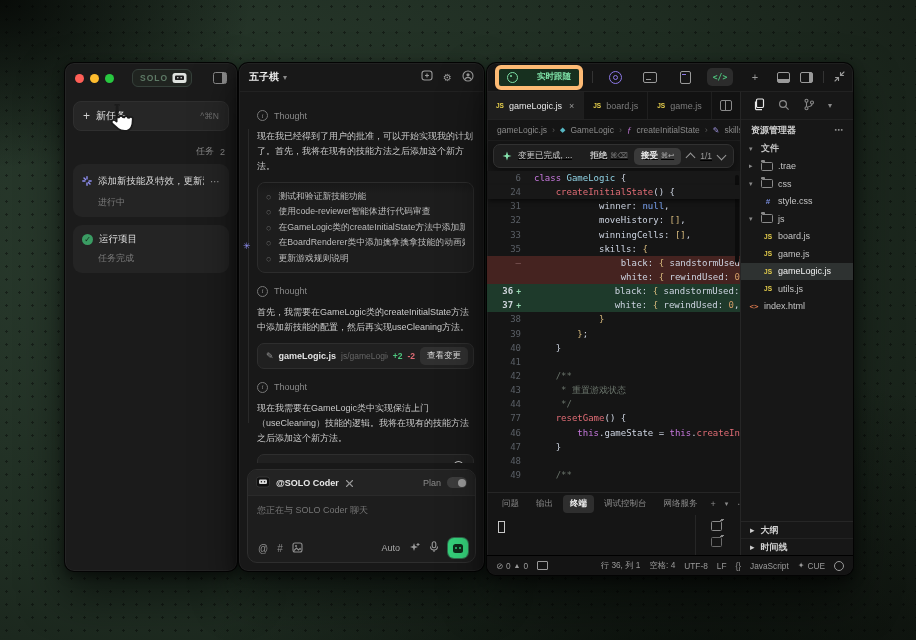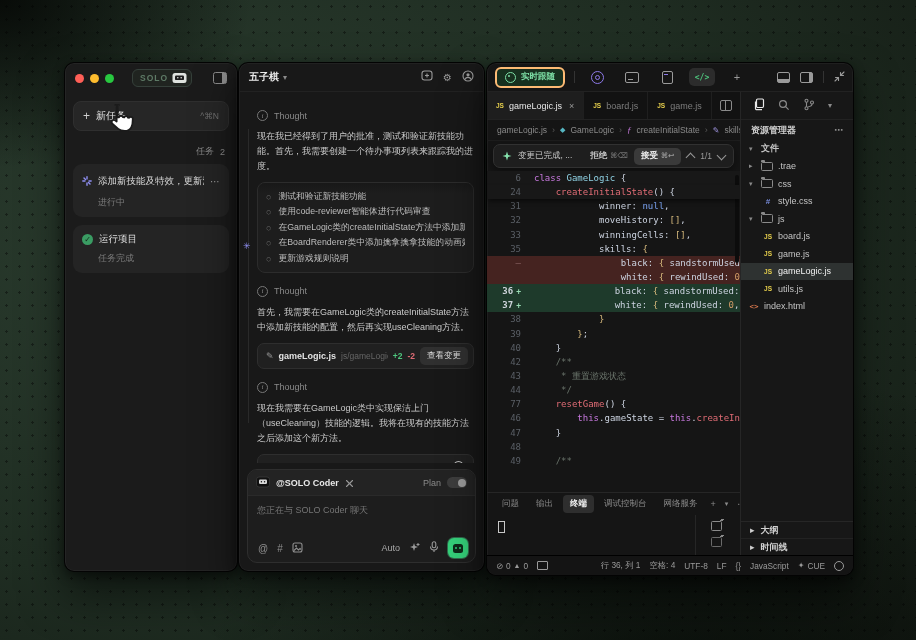--- a/index.html
+++ b/index.html
@@ -84,21 +84,21 @@
   .ic-foot .gi{color:#8f8f8f;font-size:10px;}
   .ic-foot .auto{margin-left:auto;color:#a8a8a8;font-size:9px;}
   .send-btn{width:20px;height:20px;border-radius:6px;background:#35d27b;display:flex;align-items:center;justify-content:center;
     box-shadow:0 0 0 1px rgba(90,255,170,.35);}
   .send-glyph{width:10px;height:9px;background:#0d2b1a;border-radius:2.5px;position:relative;}
   .send-glyph::before,.send-glyph::after{content:"";position:absolute;top:3px;width:2px;height:2px;border-radius:50%;background:#35d27b;}
   .send-glyph::before{left:2px}.send-glyph::after{right:2px}
   
   .win.ide{left:486px;top:62px;width:366px;height:512px;background:#151515;display:flex;flex-direction:column;}
   .ide-toolbar{height:28px;display:flex;align-items:center;gap:9px;padding:0 8px;border-bottom:1px solid #222;}
-  .follow-pill{display:flex;align-items:center;gap:5px;background:#17301f;border:2px solid #fdba74;
+  .follow-pill{display:flex;align-items:center;gap:19px;background:#17301f;border:4px solid #fdba74;
     border-radius:6px;padding:2.5px 8px;color:#7ddfa6;font-size:8.5px;font-weight:bold;}
   .target{width:9px;height:9px;border:1.3px solid #7ddfa6;border-radius:50%;position:relative;}
   .target::after{content:"";position:absolute;left:2.3px;top:2.3px;width:2px;height:2px;border-radius:50%;background:#7ddfa6;}
   .tb-div{width:1px;height:12px;background:#333;}
   .tb-ic{width:26px;height:18px;display:flex;align-items:center;justify-content:center;border-radius:5px;color:#9a9a9a;}
   .tb-ic.active{background:#2c2c2c;}
   .comp-ic{width:11px;height:11px;border:1.3px solid #8d79e8;border-radius:50%;position:relative;}
   .comp-ic::after{content:"";position:absolute;left:3px;top:3px;width:3px;height:3px;border:1px solid #8d79e8;border-radius:50%;}
   .app-ic{width:12px;height:9px;border:1.3px solid #9a9a9a;border-radius:2px;position:relative;}
   .app-ic::after{content:"";position:absolute;left:2px;bottom:1.5px;width:5px;height:1.5px;background:#9a9a9a;}
@@ -118,21 +118,21 @@
   .tab .x{color:#9a9a9a;font-size:9px;margin-left:2px;}
   .tabs-right{margin-left:auto;display:flex;align-items:center;gap:9px;padding:0 8px;color:#8a8a8a;}
   .split-ic{width:10px;height:9px;border:1.2px solid #8a8a8a;border-radius:2px;position:relative;}
   .split-ic::after{content:"";position:absolute;left:4px;top:0;bottom:0;width:1.2px;background:#8a8a8a;}
   .crumbs{height:20px;display:flex;align-items:center;gap:5px;padding:0 10px;font-size:8.5px;color:#8a8a8a;
     white-space:nowrap;overflow:hidden;border-bottom:1px solid #1d1d1d;}
   .crumbs .csep{color:#5a5a5a;font-size:9px;}
   .crumbs .cls-sym{color:#56b6c2;font-size:7px;}
   .crumbs .fn-sym{color:#c678dd;font-size:9px;font-style:italic;font-family:"Liberation Serif",serif;}
   .crumbs .pr-sym{color:#9a8fd8;font-size:8px;}
-  .diff-row{padding:3px 6px;}
+  .diff-row{padding:3px 6px;text-decoration:underline;}
   .diff-bar{height:22px;background:#1e1e1e;border:1px solid #313131;border-radius:7px;
     display:flex;align-items:center;gap:6px;padding:0 8px;box-shadow:0 3px 8px rgba(0,0,0,.4);}
   .diff-bar .stat{color:#c4c4c4;font-size:8.5px;white-space:nowrap;overflow:hidden;}
   .diff-bar .rej{margin-left:auto;color:#c4c4c4;font-size:8.5px;font-weight:bold;white-space:nowrap;}
   .keys{color:#6f6f6f;font-size:7.5px;margin-left:3px;}
   .acc-btn{background:#3a3a3a;border-radius:5px;padding:2.5px 7px;color:#eee;font-size:8.5px;font-weight:bold;white-space:nowrap;}
   .acc-btn .keys{color:#9a9a9a;}
   .chev{width:6px;height:6px;border-right:1.3px solid #9a9a9a;border-bottom:1.3px solid #9a9a9a;}
   .chev.up{transform:rotate(-135deg);margin-top:3px;}
   .chev.down{transform:rotate(45deg);margin-bottom:2px;}
@@ -267,21 +267,21 @@
     </div>
 
     <div class="ch-body">
       <div class="rail"></div>
       <div class="spin-star">✳</div>
 
       <div class="thought">
         <span class="i-circle">i</span>
         <span>Thought</span>
       </div>
-      <div class="para">现在我已经得到了用户的批准，测试和验证新技能功能。首先，我需要创建一个待办事项列表来跟踪我的进度。</div>
+      <div class="para">现在我已经得到了用户的批准，可以开始实现我的计划了。首先，我将在现有的技能方法之后添加这个新方法。</div>
 
       <div class="todo-card">
         <div class="todo-row">
           <span class="cir">○</span>
           <span class="tt">测试和验证新技能功能</span>
         </div>
         <div class="todo-row">
           <span class="cir">○</span>
           <span class="tt">使用code-reviewer智能体进行代码审查</span>
         </div>
@@ -463,20 +463,21 @@
             <div class="cline"><span class="gut">32</span><span class="ct"><span class="tk-pln">            moveHistory</span><span class="tk-pln">: </span><span class="tk-brk">[]</span><span class="tk-pln">,</span></span></div>
             <div class="cline"><span class="gut">33</span><span class="ct"><span class="tk-pln">            winningCells</span><span class="tk-pln">: </span><span class="tk-brk">[]</span><span class="tk-pln">,</span></span></div>
             <div class="cline"><span class="gut">35</span><span class="ct"><span class="tk-pln">            skills</span><span class="tk-pln">: </span><span class="tk-brk">{</span></span></div>
             <div class="cline del"><span class="gut">–</span><span class="ct"><span class="tk-pln">                black</span><span class="tk-pln">: </span><span class="tk-brk">{</span><span class="tk-pln"> sandstormUsed</span><span class="tk-pln">:</span></span></div>
             <div class="cline del"><span class="gut"></span><span class="ct"><span class="tk-pln">                white</span><span class="tk-pln">: </span><span class="tk-brk">{</span><span class="tk-pln"> rewindUsed</span><span class="tk-pln">: </span><span class="tk-num">0</span><span class="tk-pln">,</span></span></div>
             <div class="cline add"><span class="gut">36<span class="plus">+</span></span><span class="ct"><span class="tk-pln">                black</span><span class="tk-pln">: </span><span class="tk-brk">{</span><span class="tk-pln"> sandstormUsed</span><span class="tk-pln">:</span></span></div>
             <div class="cline add"><span class="gut">37<span class="plus">+</span></span><span class="ct"><span class="tk-pln">                white</span><span class="tk-pln">: </span><span class="tk-brk">{</span><span class="tk-pln"> rewindUsed</span><span class="tk-pln">: </span><span class="tk-num">0</span><span class="tk-pln">,</span></span></div>
             <div class="cline"><span class="gut">38</span><span class="ct"><span class="tk-brk">            }</span></span></div>
             <div class="cline"><span class="gut">39</span><span class="ct"><span class="tk-brk">        }</span><span class="tk-pln">;</span></span></div>
             <div class="cline"><span class="gut">40</span><span class="ct"><span class="tk-pln">    }</span></span></div>
+            <div class="cline"><span class="gut">41</span><span class="ct"></span></div>
             <div class="cline"><span class="gut">42</span><span class="ct"><span class="tk-cmt">    /**</span></span></div>
             <div class="cline"><span class="gut">43</span><span class="ct"><span class="tk-cmt">     * 重置游戏状态</span></span></div>
             <div class="cline"><span class="gut">44</span><span class="ct"><span class="tk-cmt">     */</span></span></div>
             <div class="cline"><span class="gut">77</span><span class="ct"><span class="tk-pln">    </span><span class="tk-fn">resetGame</span><span class="tk-pln">() {</span></span></div>
             <div class="cline"><span class="gut">46</span><span class="ct"><span class="tk-pln">        </span><span class="tk-kw">this</span><span class="tk-pln">.gameState = </span><span class="tk-kw">this</span><span class="tk-pln">.</span><span class="tk-fn">createInitialState</span></span></div>
             <div class="cline"><span class="gut">47</span><span class="ct"><span class="tk-pln">    }</span></span></div>
             <div class="cline"><span class="gut">48</span><span class="ct"></span></div>
             <div class="cline"><span class="gut">49</span><span class="ct"><span class="tk-cmt">    /**</span></span></div>
           </div>
         <div class="panel-tabs">

